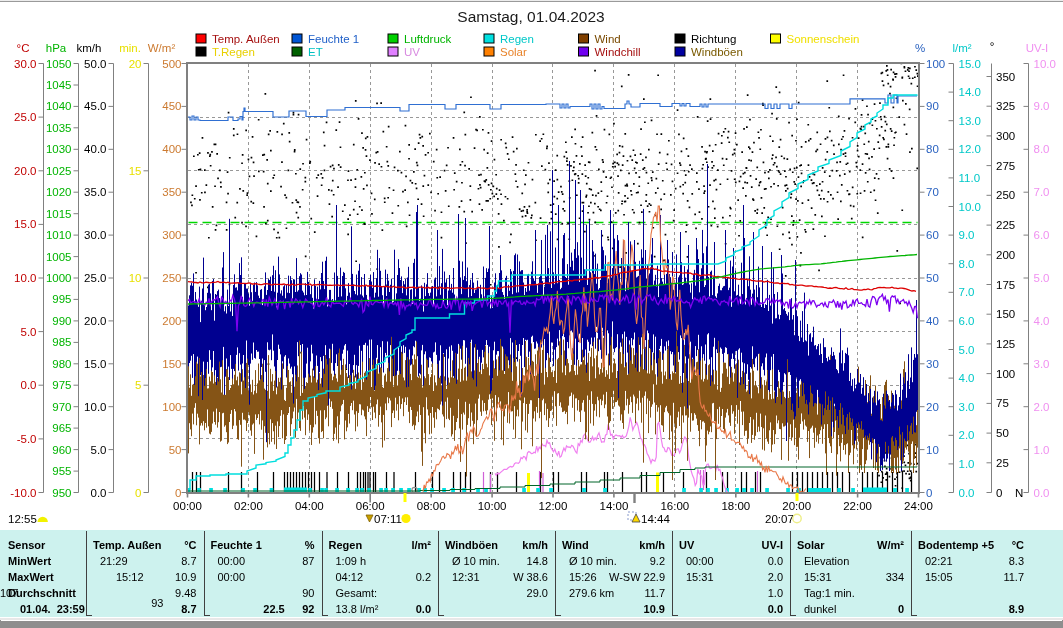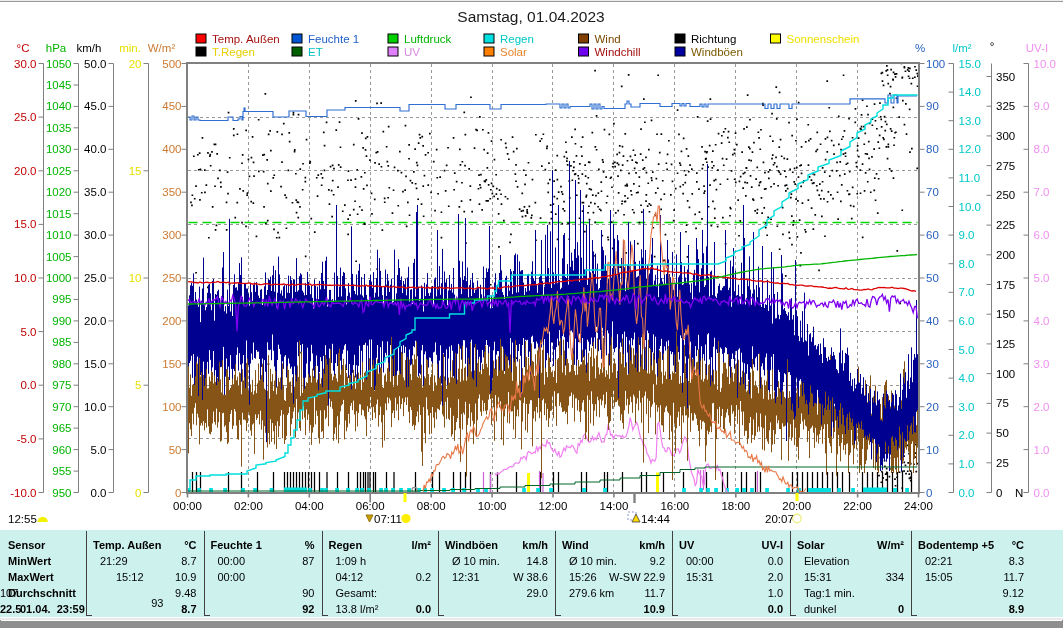--- a/index.html
+++ b/index.html
@@ -387,21 +387,21 @@
     <div style="position:absolute;left:335.5px;top:587px;white-space:nowrap;">Gesamt:</div>
     <div style="position:absolute;left:335.5px;top:603px;white-space:nowrap;">13.8 l/m²</div>
     <div style="position:absolute;left:0;top:603px;width:431px;text-align:right;font-weight:bold;">0.0</div>
     <div style="position:absolute;left:445px;top:539px;white-space:nowrap;font-weight:bold;">Windböen</div>
     <div style="position:absolute;left:0;top:539px;width:548px;text-align:right;font-weight:bold;">km/h</div>
     <div style="position:absolute;left:452px;top:555px;white-space:nowrap;">Ø 10 min.</div>
     <div style="position:absolute;left:0;top:555px;width:548px;text-align:right;">14.8</div>
     <div style="position:absolute;left:452px;top:571px;white-space:nowrap;">12:31</div>
     <div style="position:absolute;left:0;top:571px;width:548px;text-align:right;">W 38.6</div>
     <div style="position:absolute;left:0;top:587px;width:548px;text-align:right;">29.0</div>
-    <div style="position:absolute;left:0;top:603px;width:548px;text-align:left;font-weight:bold;">22.5</div>
+    <div style="position:absolute;left:0;top:603px;width:548px;text-align:center;font-weight:bold;">22.5</div>
     <div style="position:absolute;left:562px;top:539px;white-space:nowrap;font-weight:bold;">Wind</div>
     <div style="position:absolute;left:0;top:539px;width:665px;text-align:right;font-weight:bold;">km/h</div>
     <div style="position:absolute;left:569px;top:555px;white-space:nowrap;">Ø 10 min.</div>
     <div style="position:absolute;left:0;top:555px;width:665px;text-align:right;">9.2</div>
     <div style="position:absolute;left:569px;top:571px;white-space:nowrap;">15:26</div>
     <div style="position:absolute;left:0;top:571px;width:665px;text-align:right;">W-SW 22.9</div>
     <div style="position:absolute;left:569px;top:587px;white-space:nowrap;">279.6 km</div>
     <div style="position:absolute;left:0;top:587px;width:665px;text-align:right;">11.7</div>
     <div style="position:absolute;left:0;top:603px;width:665px;text-align:right;font-weight:bold;">10.9</div>
     <div style="position:absolute;left:679px;top:539px;white-space:nowrap;font-weight:bold;">UV</div>
@@ -420,17 +420,16 @@
     <div style="position:absolute;left:804px;top:587px;white-space:nowrap;">Tag:1 min.</div>
     <div style="position:absolute;left:0;top:587px;width:904px;text-align:left;">107</div>
     <div style="position:absolute;left:804px;top:603px;white-space:nowrap;text-align:center;">dunkel</div>
     <div style="position:absolute;left:0;top:603px;width:904px;text-align:right;font-weight:bold;">0</div>
     <div style="position:absolute;left:918px;top:539px;white-space:nowrap;font-weight:bold;">Bodentemp +5</div>
     <div style="position:absolute;left:0;top:539px;width:1024px;text-align:right;font-weight:bold;">°C</div>
     <div style="position:absolute;left:925px;top:555px;white-space:nowrap;">02:21</div>
     <div style="position:absolute;left:0;top:555px;width:1024px;text-align:right;">8.3</div>
     <div style="position:absolute;left:925px;top:571px;white-space:nowrap;">15:05</div>
     <div style="position:absolute;left:0;top:571px;width:1024px;text-align:right;">11.7</div>
-    <div style="position:absolute;left:0;top:587px;width:1024px;text-align:right;">9.12</div>
     <div style="position:absolute;left:0;top:603px;width:1024px;text-align:right;font-weight:bold;">8.9</div>
 <div style="position:absolute;left:0;top:618px;width:1063px;height:10px;background:#8e8e8e"></div>
 <div style="position:absolute;left:0;top:618px;width:1063px;height:2px;background:#e8e8e8"></div>
 <div style="position:absolute;left:1px;top:620px;width:1061px;height:1px;background:#ffffff"></div>
 </div>
 </body></html>

